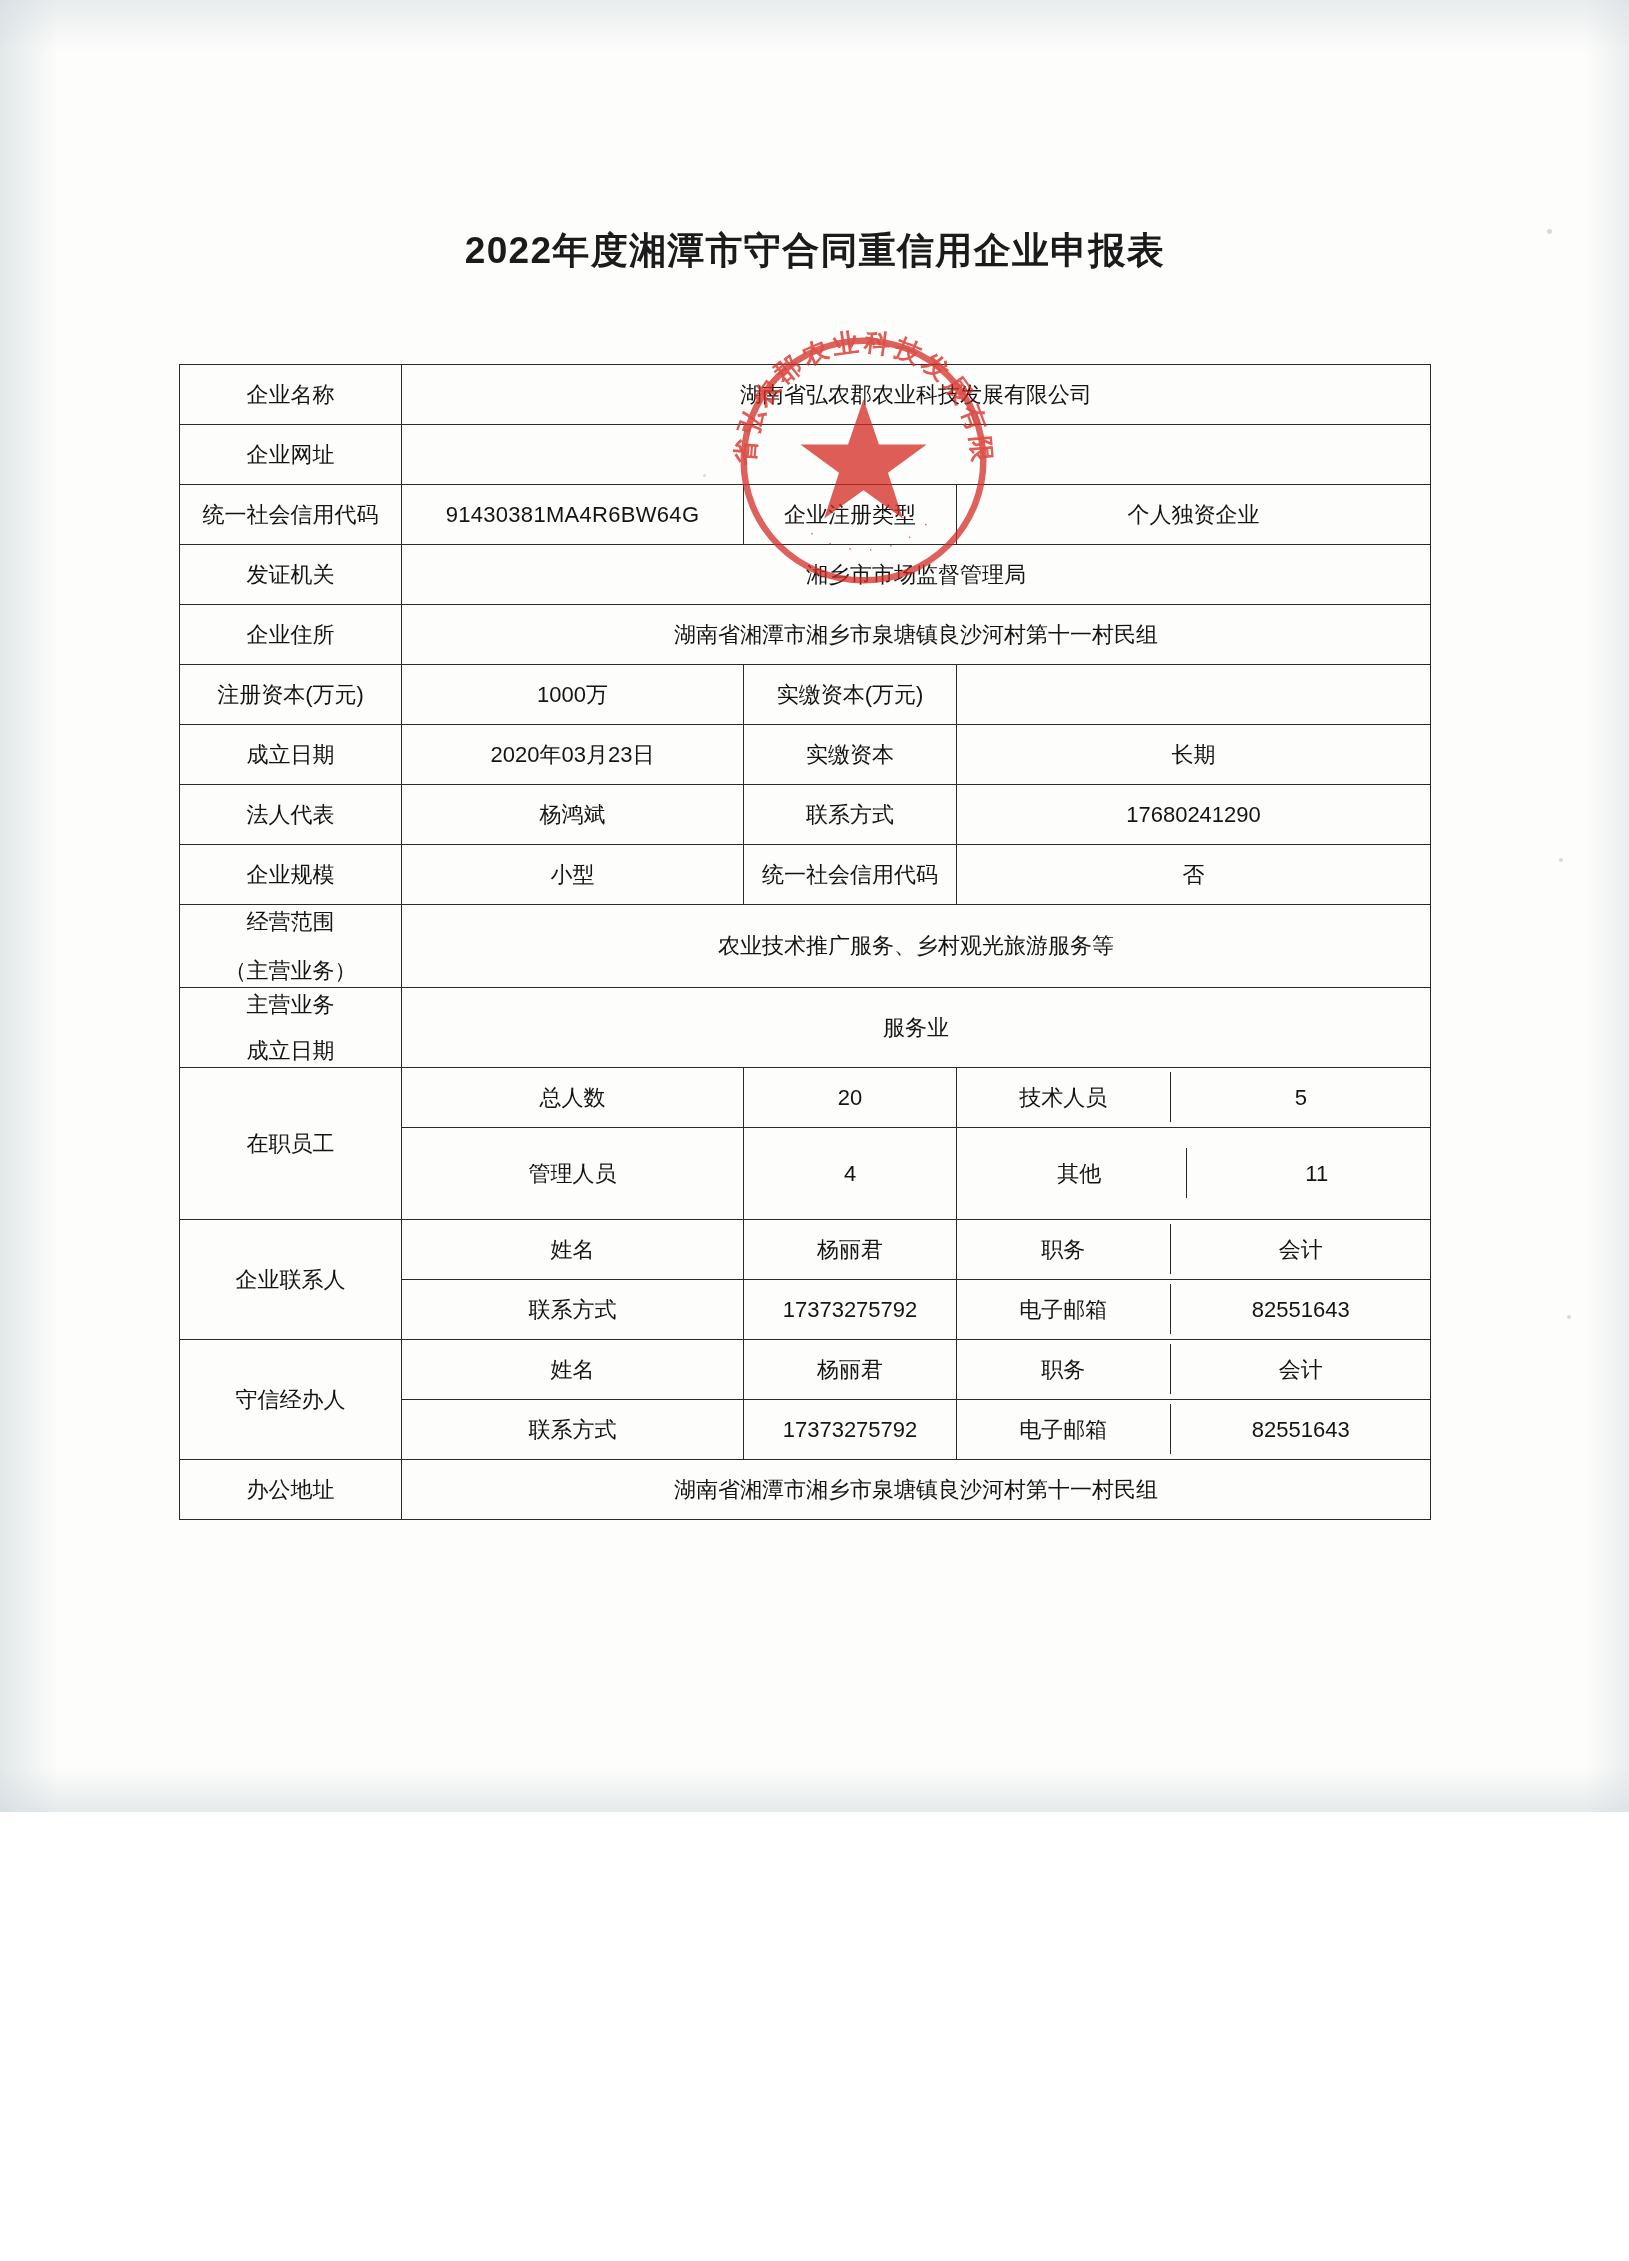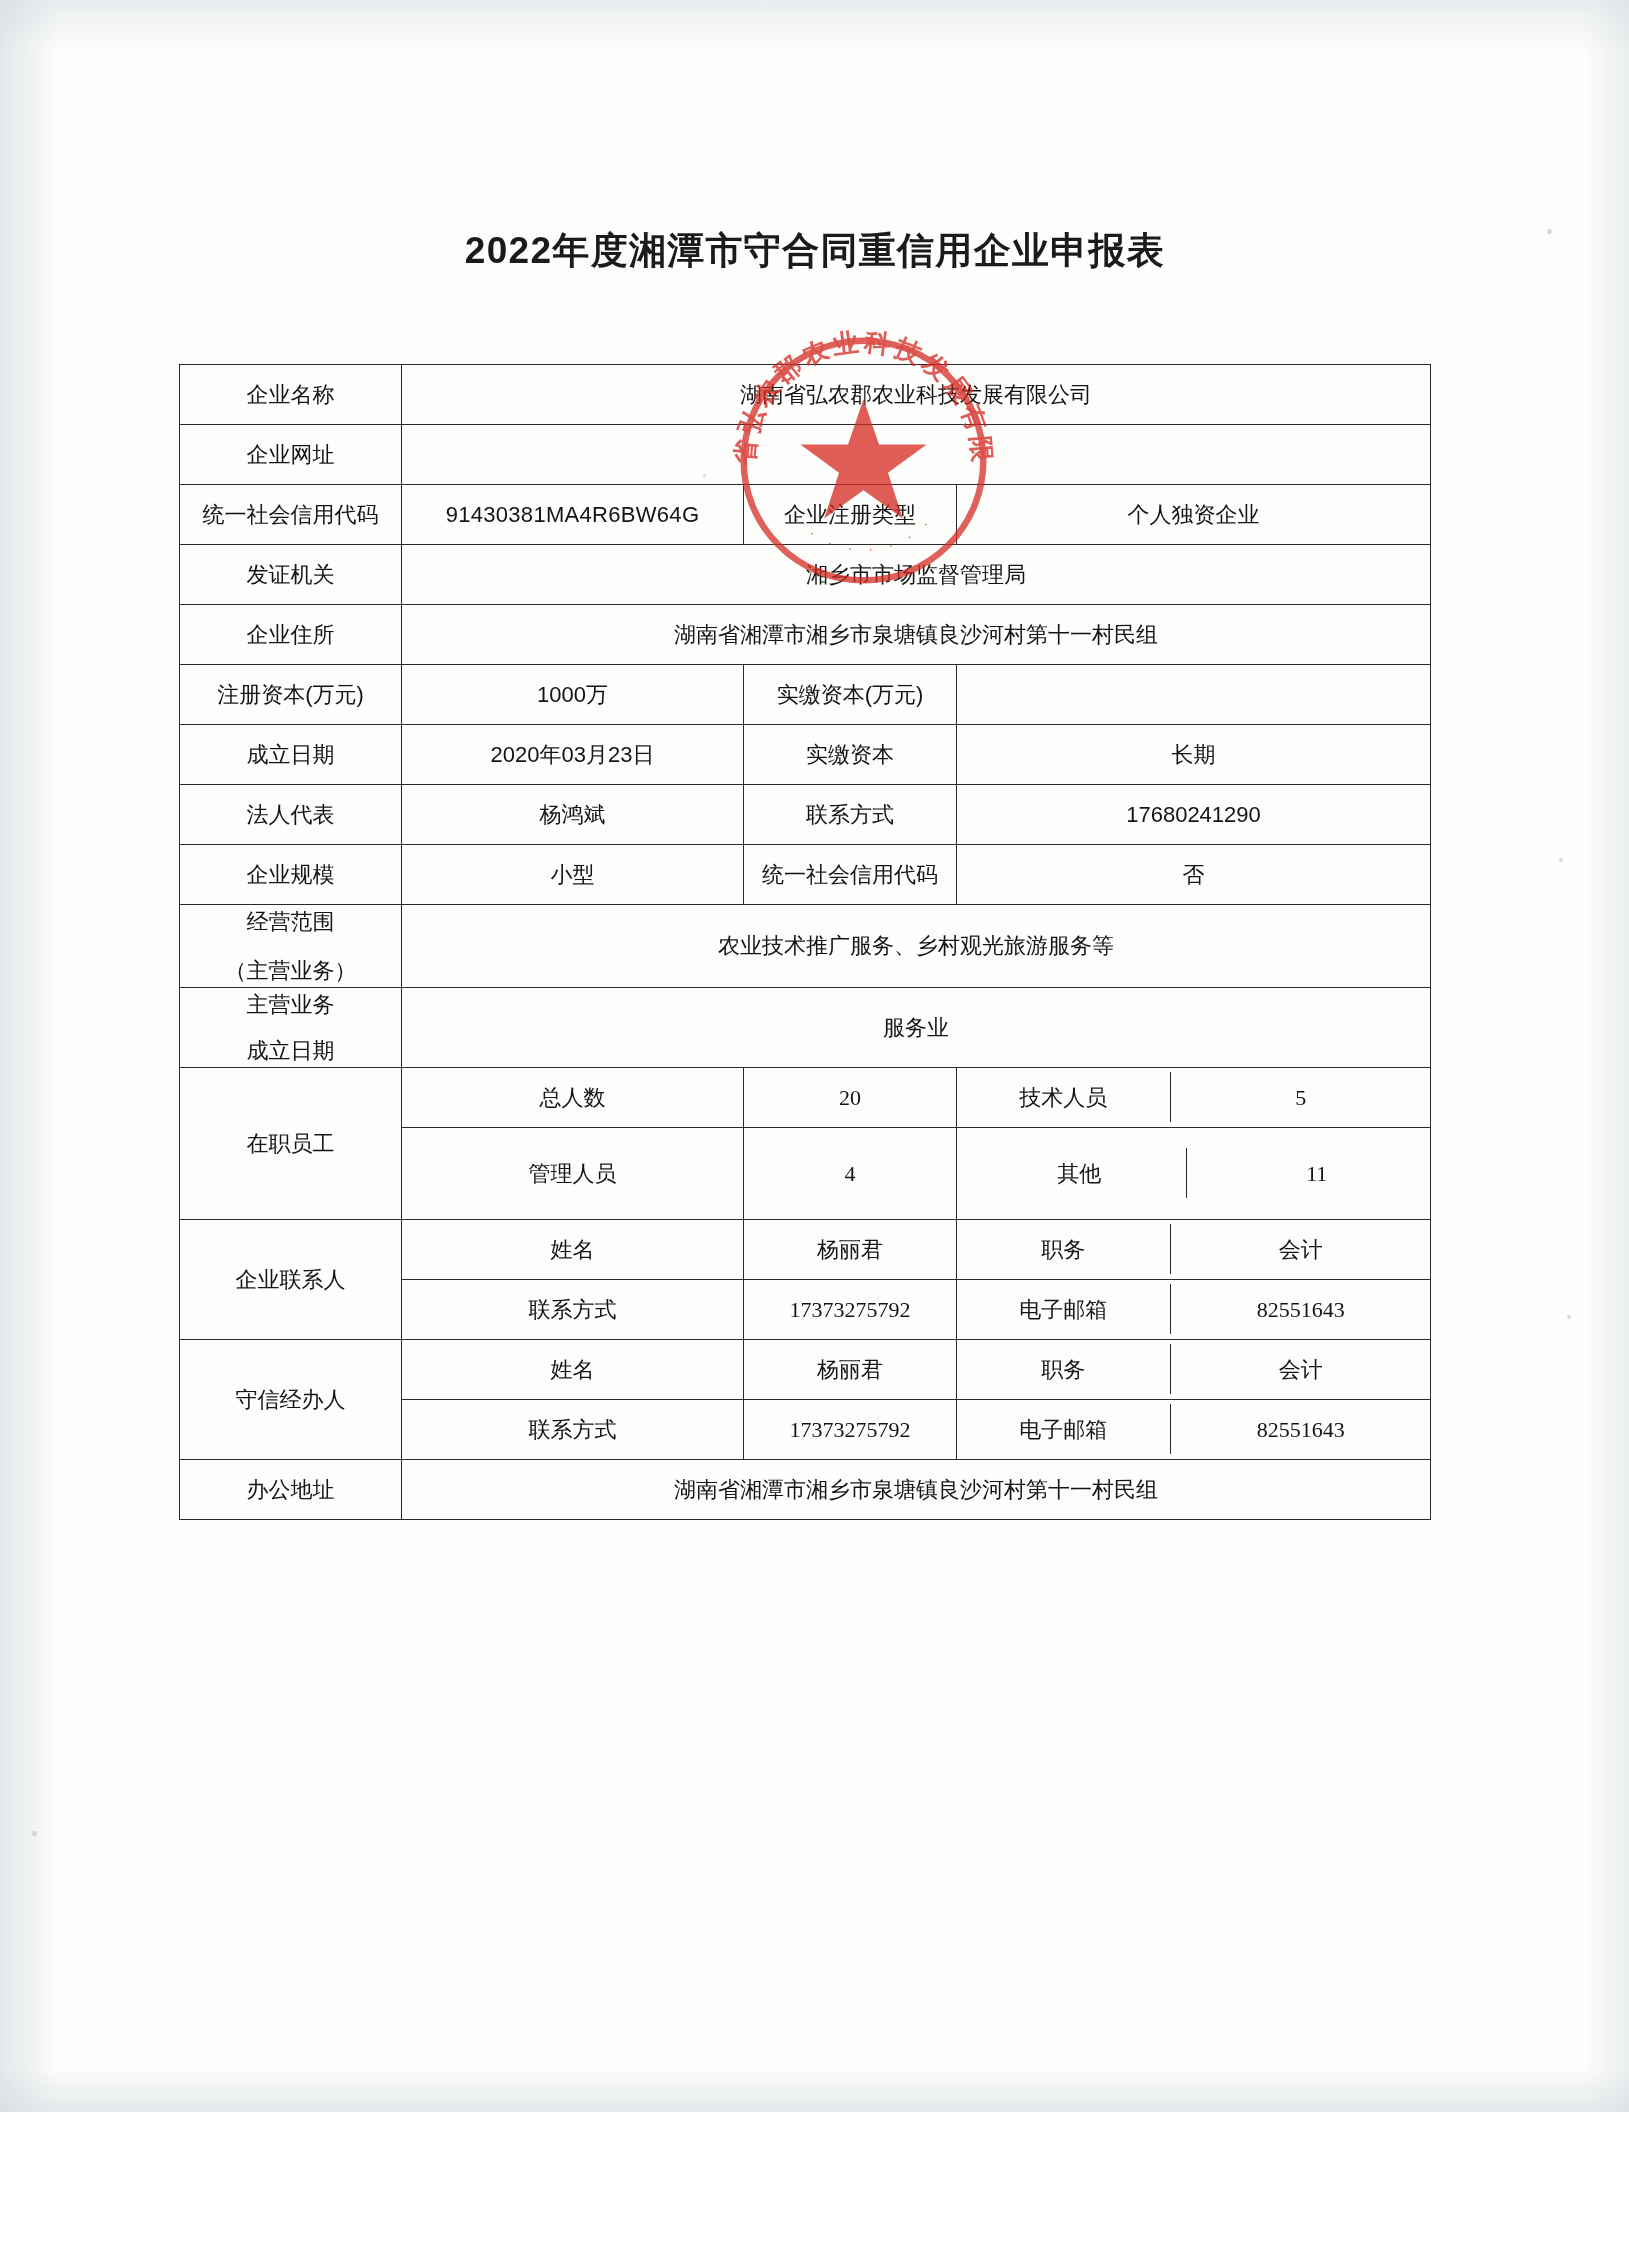--- a/index.html
+++ b/index.html
@@ -6,21 +6,21 @@
     margin: 0;
     padding: 0;
     background: #ffffff;
   }
   body {
     font-family: "Liberation Sans", "DejaVu Sans", sans-serif;
   }
   .page {
     position: relative;
     width: 1630px;
-    height: 2112px;
+    height: 1812px;
     background: #fdfdfb;
     overflow: hidden;
   }
   
   .scan-shade {
     position: absolute;
     inset: 0;
     pointer-events: none;
     background:
       linear-gradient(to right, rgba(205,215,220,0.55) 0px, rgba(255,255,255,0) 58px),
@@ -57,21 +57,21 @@
     text-align: center;
     vertical-align: middle;
     padding: 0 5.2px;
     height: 59px;
     line-height: 1.5;
   }
   td.lbl { width: 222px; }
   .tall-1 { height: 187px; }
   .tall-2 { height: 226px; }
   .tall-3 { height: 123px; }
-  .sub-row { height: 53px; font-family: Liberation Serif, serif; }
+  .sub-row { height: 53px; }
   .code-cell { font-size: 23px; letter-spacing: 0.3px; }
 
   
   .stamp {
     position: absolute;
     left: 725px;
     top: 322px;
     width: 277px;
     height: 277px;
     pointer-events: none;

